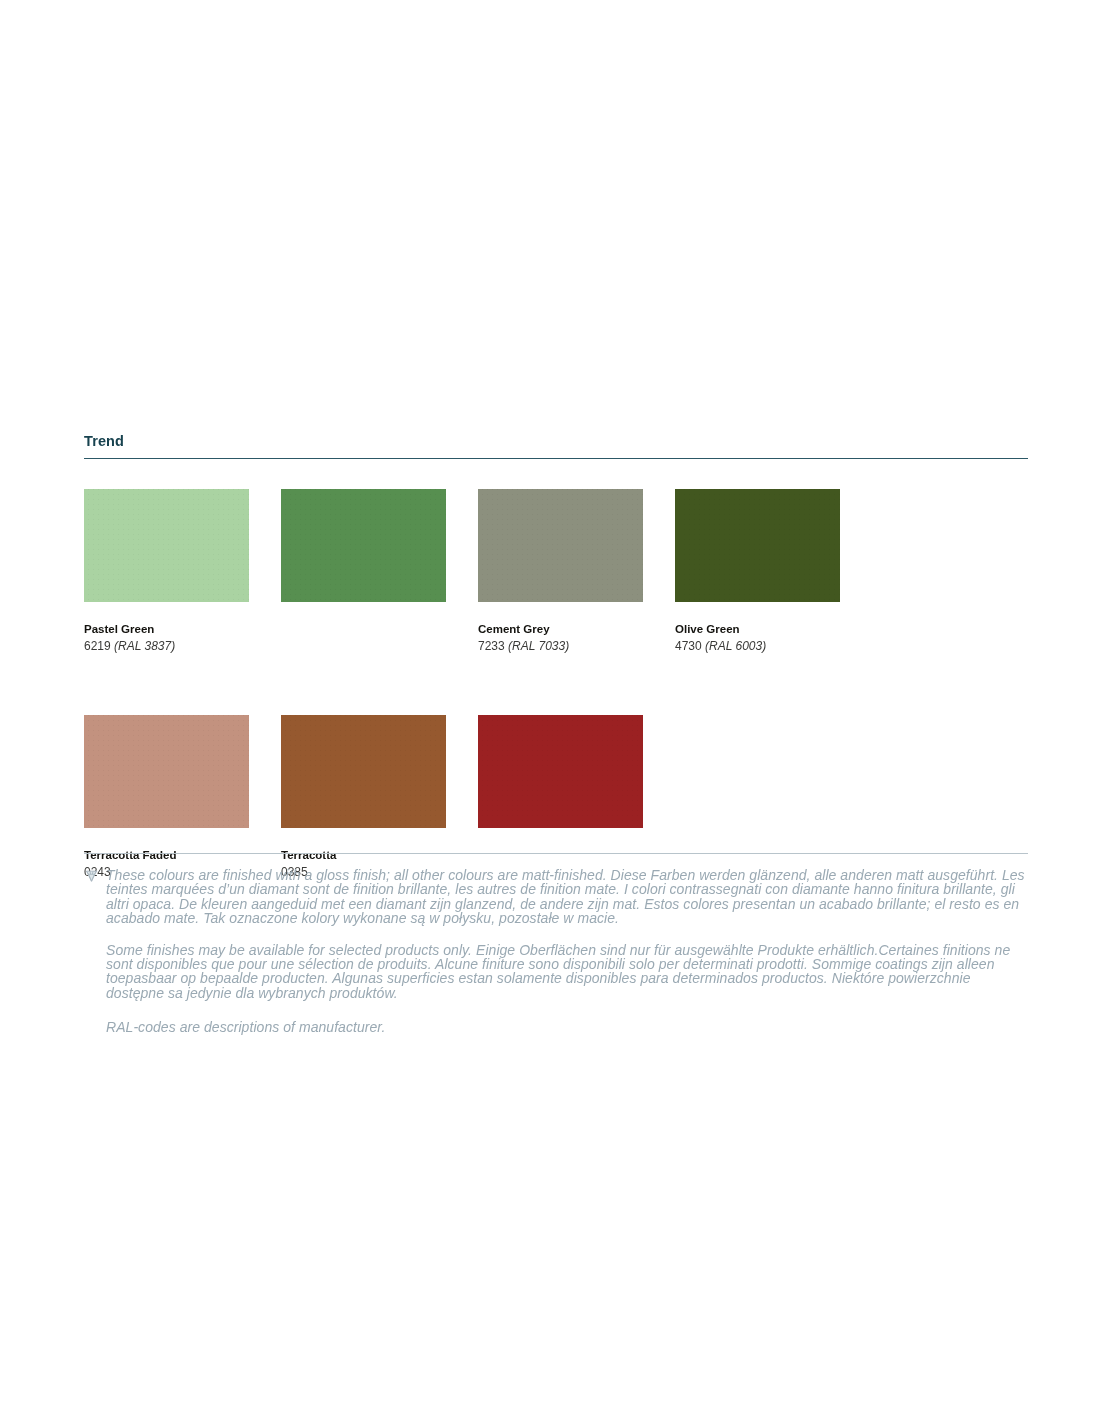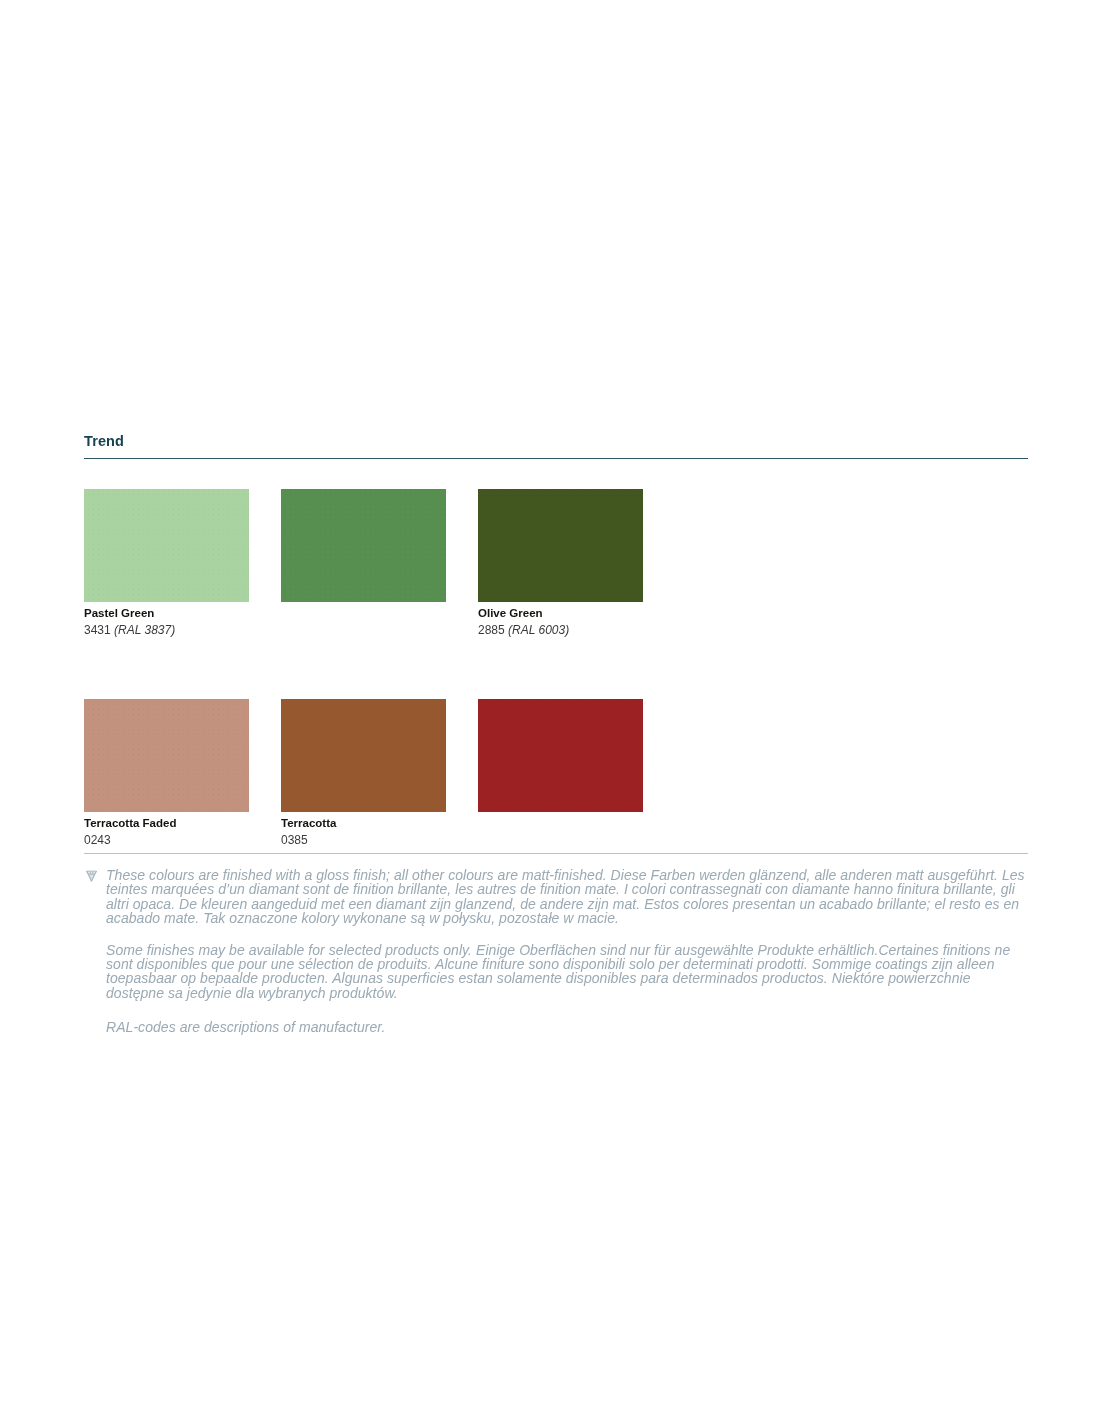--- a/index.html
+++ b/index.html
@@ -81,20 +81,21 @@
     background-image:
       radial-gradient(rgba(255,255,255,0.05) 0.5px, transparent 0.6px),
       radial-gradient(rgba(0,0,0,0.04) 0.5px, transparent 0.6px);
     background-size: 4px 4px, 5px 5px;
     background-position: 0 0, 2px 3px;
     pointer-events: none;
   }
   .swatch-meta {
     padding-top: 4px;
     position: relative;
+    margin-top: 16px;
   }
   .swatch-name {
     font-size: 11.5px;
     font-weight: bold;
     color: #14130f;
     line-height: 15px;
     white-space: nowrap;
   }
   .swatch-code {
     font-size: 12px;
@@ -160,37 +161,47 @@
     <div class="section-header" style="color: rgb(23, 66, 79);">Trend</div>
     <div class="section-rule" style="background: rgb(44, 88, 102);"></div>
 
     <div class="swatch-grid">
 
       <div class="swatch-cell">
         <div class="swatch-chip" style="background: rgb(170, 211, 162);"></div>
         <div class="swatch-meta">
           <div class="swatch-name">Pastel Green</div>
           <div class="swatch-code">
-            <span>3431</span>
+            <span>6219</span>
             <span class="ral">(RAL 3837)</span>
           </div>
         </div>
       </div>
 
       <div class="swatch-cell">
         <div class="swatch-chip" style="background: rgb(87, 143, 80);"></div>
       </div>
 
+      <div class="swatch-cell">
+        <div class="swatch-chip" style="background: rgb(140, 144, 126);"></div>
+        <div class="swatch-meta">
+          <div class="swatch-name">Cement Grey</div>
+          <div class="swatch-code">
+            <span>7233</span>
+            <span class="ral">(RAL 7033)</span>
+          </div>
+        </div>
+      </div>
 
       <div class="swatch-cell">
         <div class="swatch-chip" style="background: rgb(66, 87, 31);"></div>
         <div class="swatch-meta">
           <div class="swatch-name">Olive Green</div>
           <div class="swatch-code">
-            <span>2885</span>
+            <span>4730</span>
             <span class="ral">(RAL 6003)</span>
           </div>
         </div>
       </div>
 
       <div class="swatch-row-gap"></div>
 
       <div class="swatch-cell">
         <div class="swatch-chip" style="background: rgb(195, 146, 127);"></div>
         <div class="swatch-meta">

